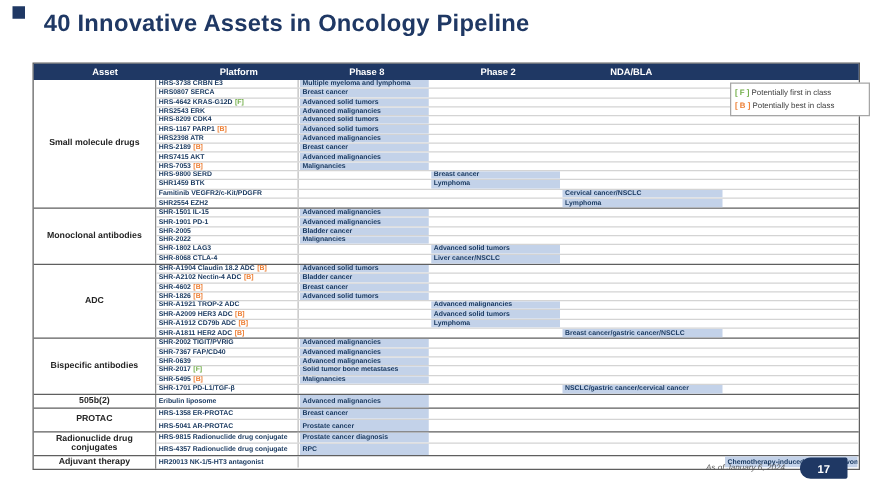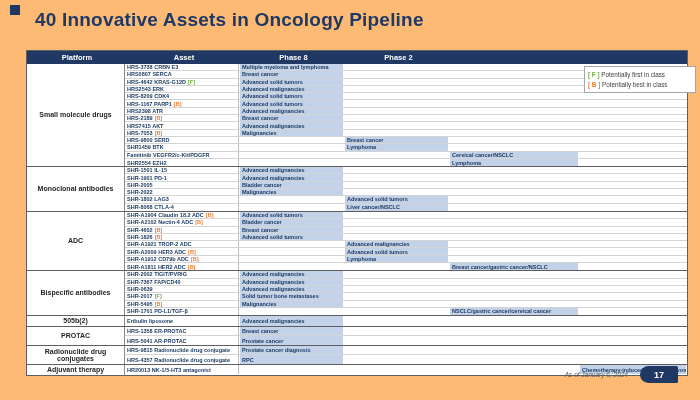--- a/index.html
+++ b/index.html
@@ -1,17 +1,17 @@
 <!DOCTYPE html>
 <html><head>
 <meta charset="utf-8">
 <style>
   * { margin:0; padding:0; box-sizing:border-box; }
   body { background:#e8e8e8; font-family:"Liberation Sans", sans-serif; }
-  .slide { position:relative; width:700px; height:400px; background:#fdba74; overflow:hidden; }
+  .slide { position:relative; width:700px; height:400px; background:#ffffff; overflow:hidden; }
 
   .deco-square { position:absolute; left:10px; top:5px; width:10px; height:10px; background:#1F3864; }
   .title { position:absolute; left:35px; top:9px; font-size:19px; font-weight:bold; color:#1F3864; letter-spacing:0.2px; }
 
   .ptable { position:absolute; left:26px; top:50px; width:662px; border:1px solid #5f5f5f; background:#fff; }
   .thead { display:flex; height:13px; background:#1F3864; }
   .th { color:#ffffff; font-size:7.5px; font-weight:bold; display:flex; align-items:center; justify-content:center; }
   .c0{width:100px;} .c1{width:114px;} .c2{width:105px;} .c3{width:105px;} .c4{width:130px;} .c5{width:108px;}
 
   .psection { display:flex; }
@@ -41,24 +41,25 @@
 </style>
 </head>
 <body>
 
 <div class="slide">
   <div class="deco-square"></div>
   <div class="title">40 Innovative Assets in Oncology Pipeline</div>
 
   <div class="ptable">
     <div class="thead">
+      <div class="th c1">Asset</div>
       <div class="th c0">Platform</div>
-      <div class="th c1">Asset</div>
       <div class="th c2">Phase 8</div>
       <div class="th c3">Phase 2</div>
+      <div class="th c5">NDA/BLA</div>
     </div>
     <div>
         <div class="psection">
           <div class="pcell">
             <span>Small molecule drugs</span>
           </div>
           <div class="rows">
             <div class="prow" style="height: 7.3px;">
               <div class="acell">
                 <span class="aname">HRS-3738 CRBN E3</span>

